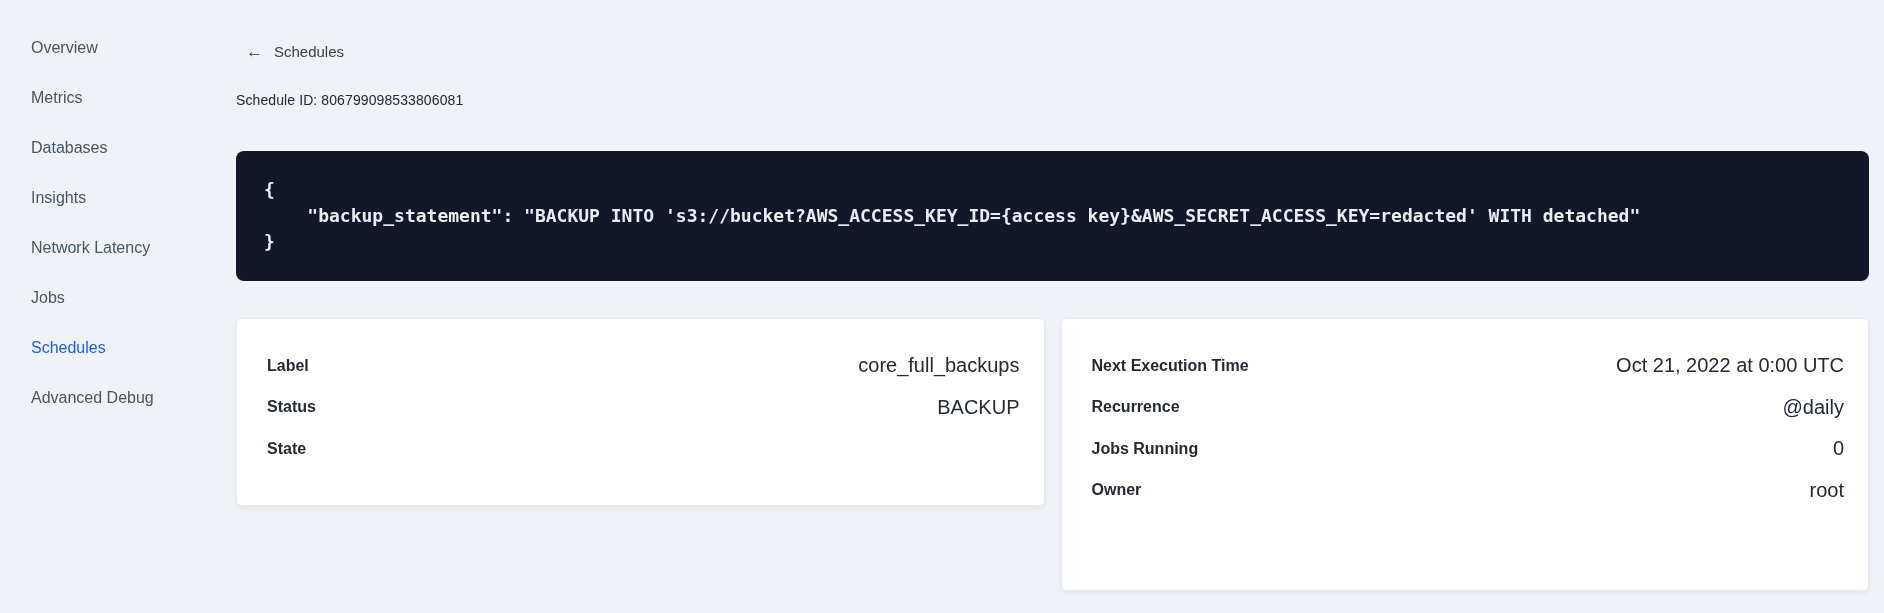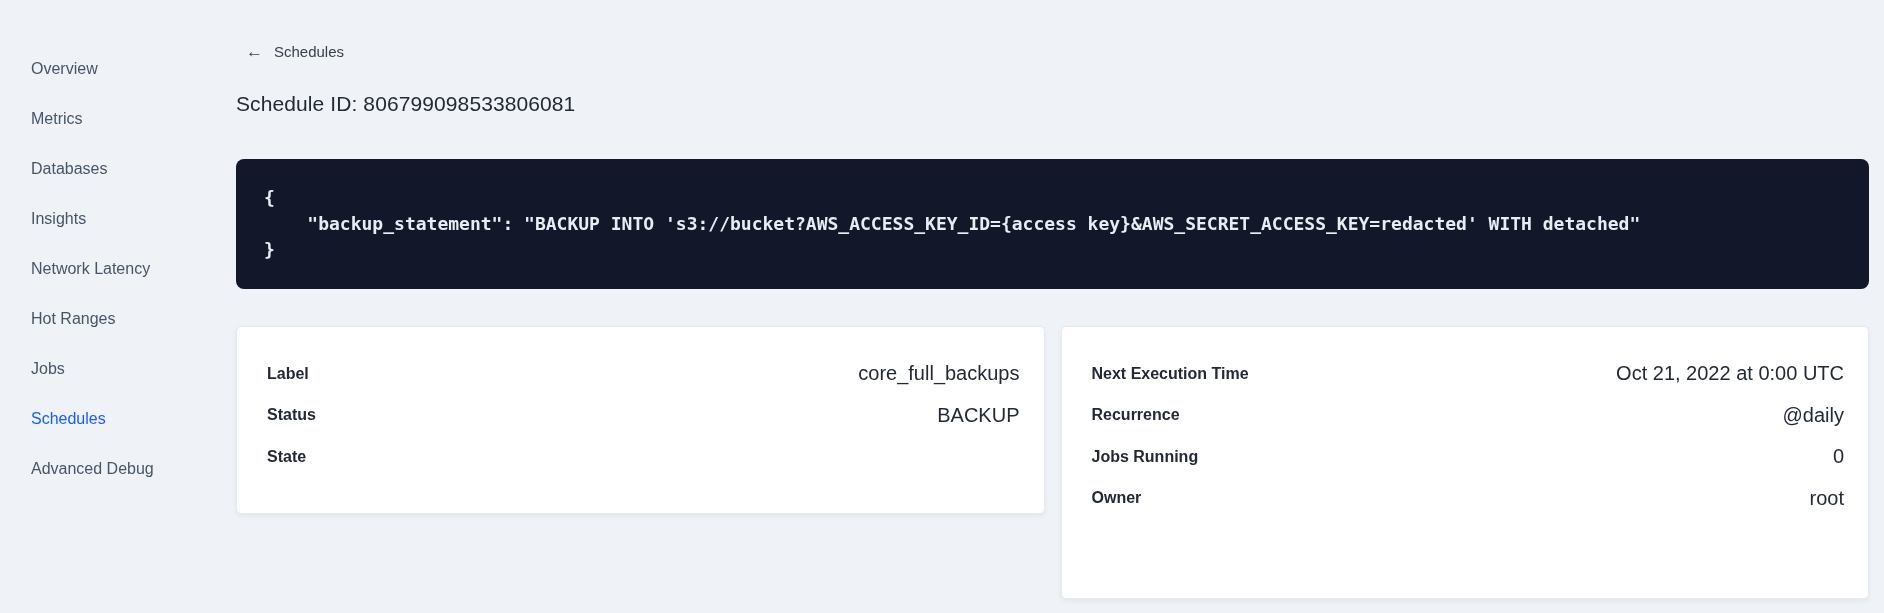--- a/index.html
+++ b/index.html
@@ -18,21 +18,21 @@
     background: var(--page-bg);
     font-family: "Liberation Sans", "DejaVu Sans", sans-serif;
     color: var(--text-dark);
   }
   .app { display: flex; width: 1884px; height: 613px; }
 
   
   .sidebar {
     width: 236px;
     flex: 0 0 236px;
-    margin-top: 44px;
+    padding-top: 23px;
   }
   .nav-item {
     display: flex;
     align-items: center;
     height: 50px;
     padding-left: 31px;
     font-size: 16px;
     color: var(--sidebar-text);
     text-decoration: none;
     cursor: pointer;
@@ -53,21 +53,21 @@
     align-items: center;
     gap: 11px;
     font-size: 15px;
     color: #38404e;
     text-decoration: none;
     cursor: pointer;
   }
   .back-arrow { font-size: 17px; line-height: 1; color: #38404e; }
   .page-title {
     margin-top: 31px;
-    font-size: 21px;
+    font-size: 14px;
     font-weight: 500;
     color: var(--text-dark);
     letter-spacing: 0.1px;
   }
   .code-block {
     margin-top: 43px;
     background: var(--code-bg);
     border-radius: 8px;
     padding: 26px 28px;
     font-family: "DejaVu Sans Mono", "Liberation Mono", monospace;
@@ -122,21 +122,20 @@
 
 <div class="app">
 
   <nav class="sidebar">
 
   <a class="nav-item">Overview</a>
       <a class="nav-item">Metrics</a>
       <a class="nav-item">Databases</a>
       <a class="nav-item">Insights</a>
       <a class="nav-item">Network Latency</a>
-      <a class="nav-item">Hot Ranges</a>
       <a class="nav-item">Jobs</a>
       <a class="nav-item active">Schedules</a>
       <a class="nav-item">Advanced Debug</a>
     </nav>
 
   <main class="main">
 
     <a class="back-link">
       <span class="back-arrow">←</span>
       <span>Schedules</span>

